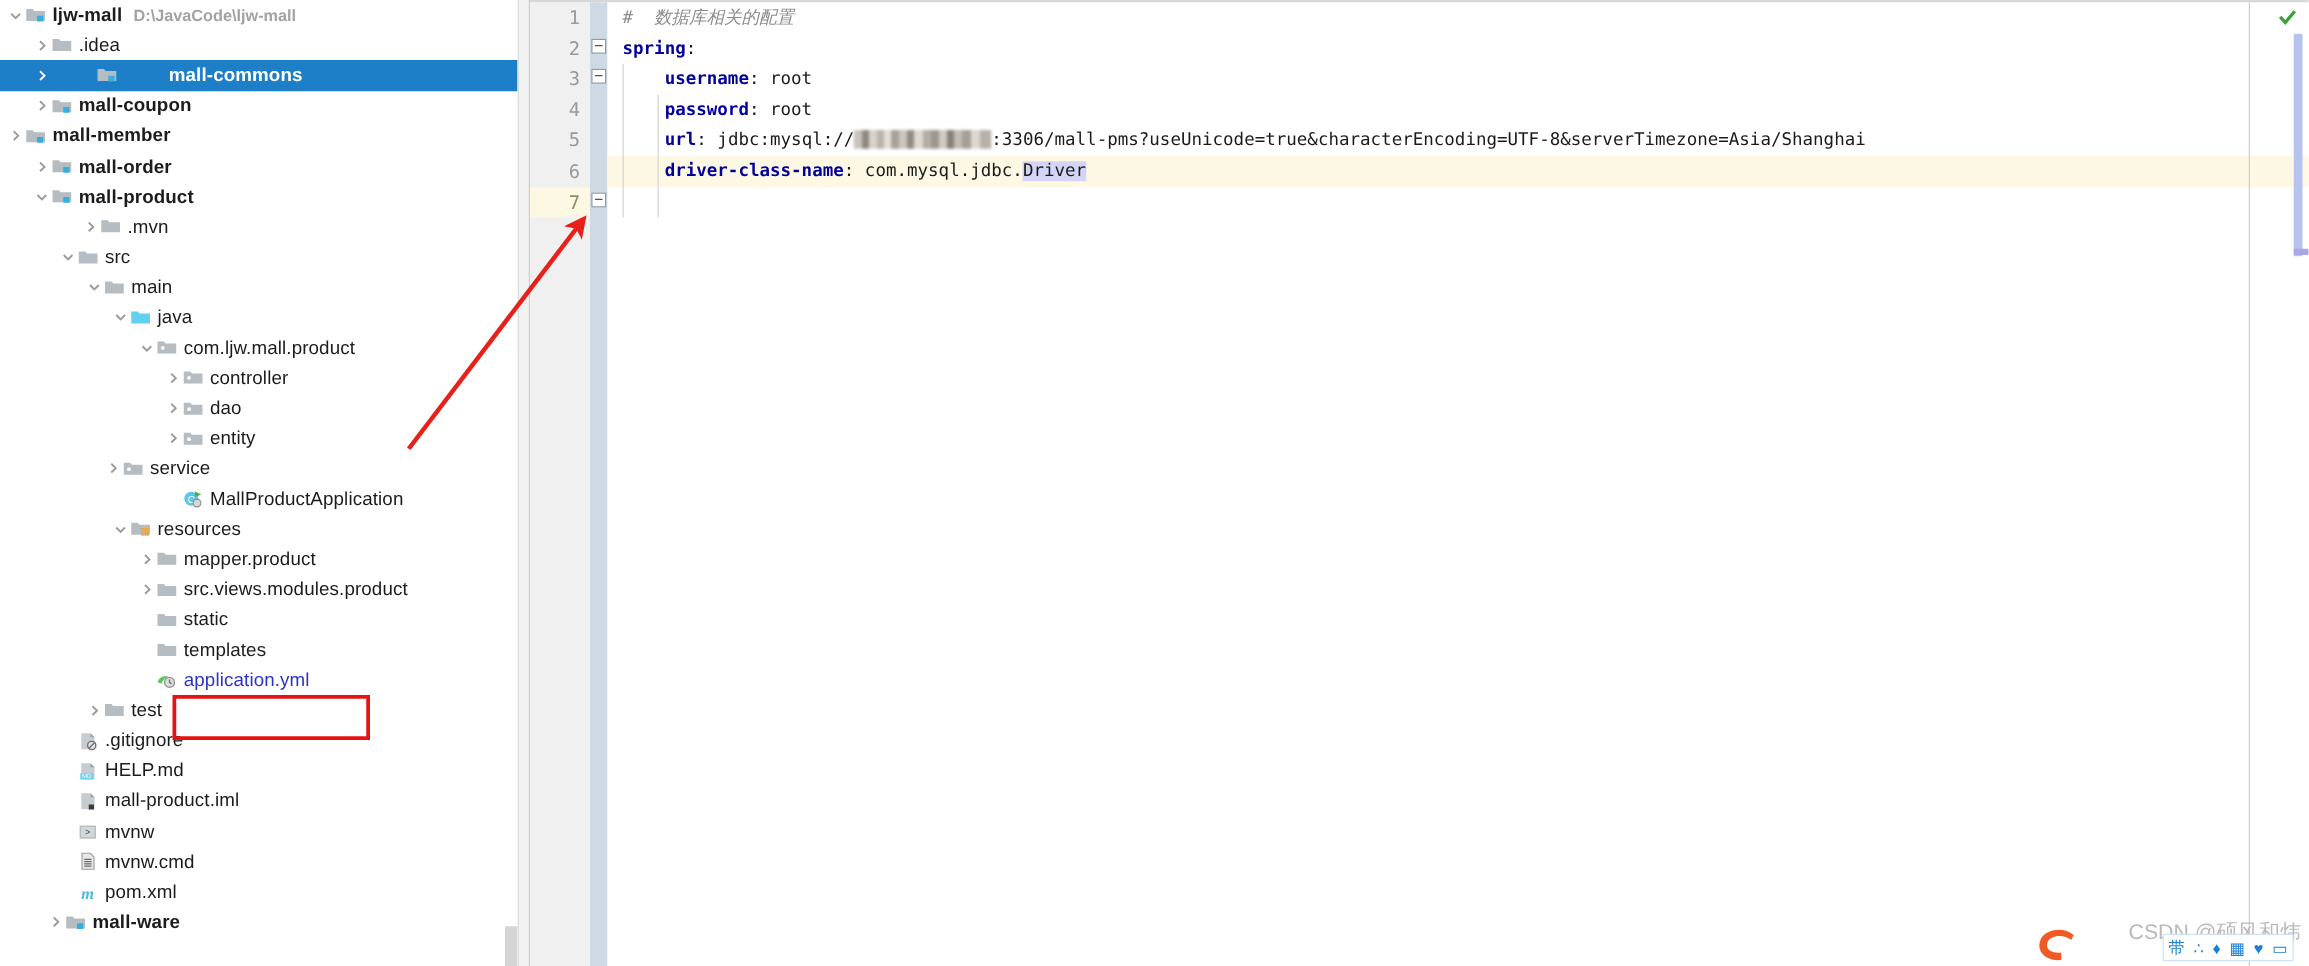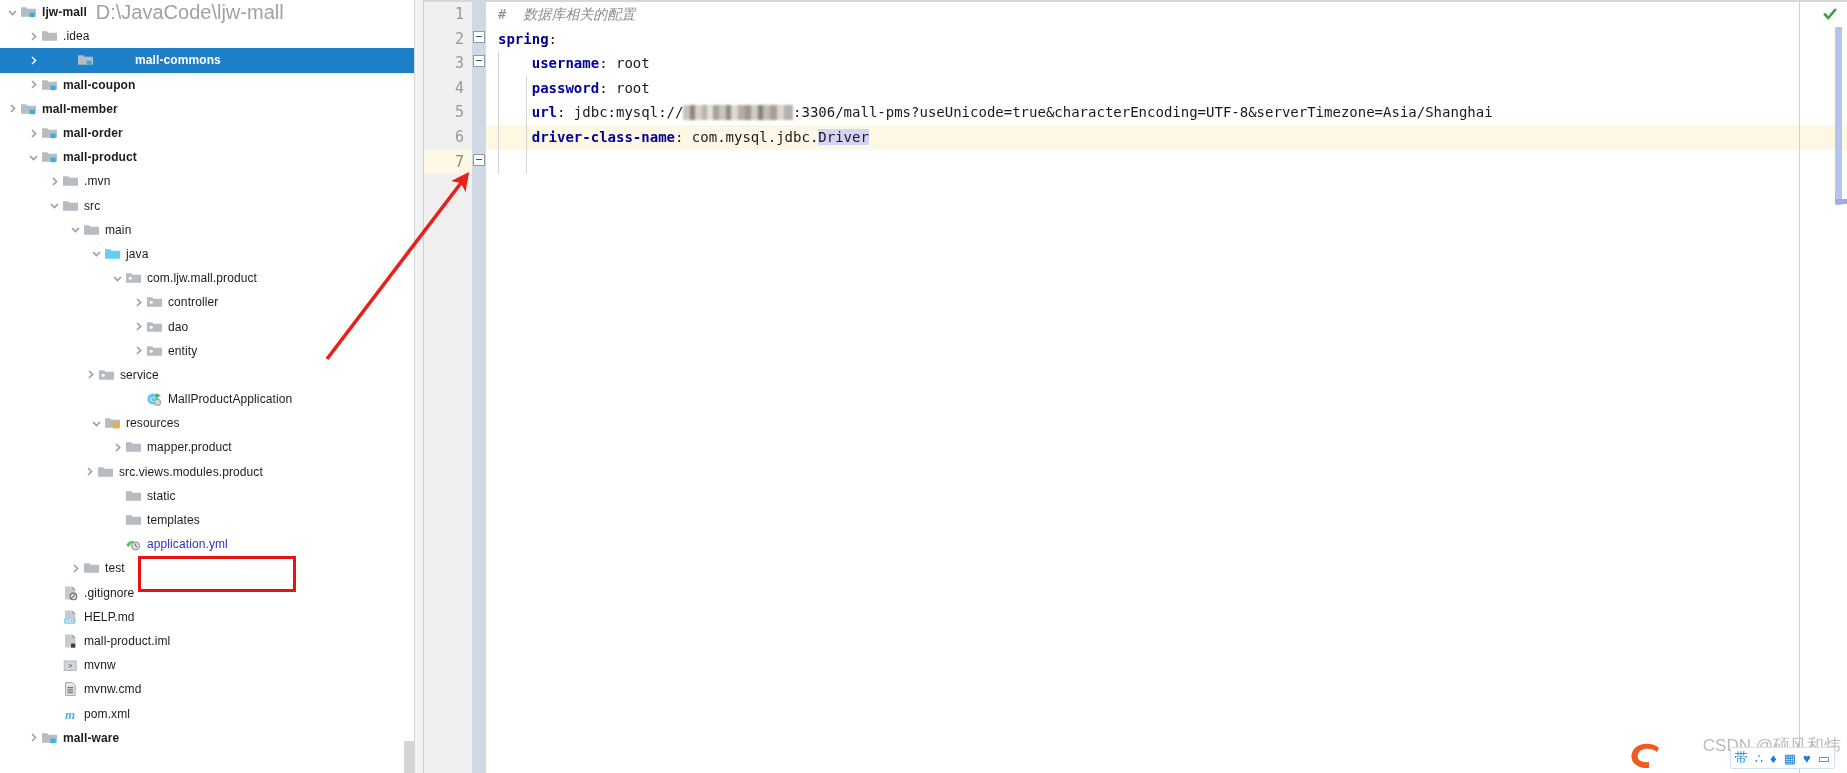--- a/index.html
+++ b/index.html
@@ -43,23 +43,23 @@
   }
   .trow.sel .arrow{color:#ffffff;}
   .arrow.none{visibility:hidden;}
   .arrow svg{display:block;}
   .ico{
     width:17px;min-width:17px;height:16px;margin-right:5px;
     display:inline-flex;align-items:center;justify-content:center;
     flex:none;position:relative;
   }
   .ico svg{display:block;}
-  .tlabel{font-size:12px;letter-spacing:0.1px;}
+  .tlabel{font-size:15px;letter-spacing:0.1px;}
   .tlabel.b{font-weight:bold;}
-  .tpath{color:#a2a2a2;font-size:20px;margin-left:9px;font-weight:normal;}
+  .tpath{color:#a2a2a2;font-size:13px;margin-left:9px;font-weight:bold;}
   .tlabel.blue{color:#2a35c8;}
 
   
   #yml-box{
     position:absolute;
     left:138px;top:556px;width:158px;height:36px;
     border:3px solid #e81212;
     box-sizing:border-box;
     background:transparent;
     pointer-events:none;
@@ -287,21 +287,21 @@
             </svg>
           </span>
           <span class="ico">
             <svg width="17" height="16" viewBox="0 0 17 16">
               <path d="M1 3.2 h5.2 l1.3 1.5 H16 v8.1 H1 Z" fill="#b5bcc2"></path>
               <rect x="9.6" y="8.6" width="5" height="4.6" fill="#35aee0"></rect>
             </svg>
           </span>
           <span class="tlabel b">mall-product</span>
         </div>
-        <div class="trow" style="padding-left:46px">
+        <div class="trow" style="padding-left:64px">
           <span class="arrow">
             <svg width="11" height="11" viewBox="0 0 11 11">
               <path d="M4 2 L7.6 5.5 L4 9" stroke="currentColor" stroke-width="1.5" fill="none"></path>
             </svg>
           </span>
           <span class="ico">
             <svg width="17" height="16" viewBox="0 0 17 16">
               <path d="M1 3.2 h5.2 l1.3 1.5 H16 v8.1 H1 Z" fill="#b5bcc2"></path>
             </svg>
           </span>
@@ -451,21 +451,21 @@
               <path d="M4 2 L7.6 5.5 L4 9" stroke="currentColor" stroke-width="1.5" fill="none"></path>
             </svg>
           </span>
           <span class="ico">
             <svg width="17" height="16" viewBox="0 0 17 16">
               <path d="M1 3.2 h5.2 l1.3 1.5 H16 v8.1 H1 Z" fill="#b5bcc2"></path>
             </svg>
           </span>
           <span class="tlabel">mapper.product</span>
         </div>
-        <div class="trow" style="padding-left:81px">
+        <div class="trow" style="padding-left:109px">
           <span class="arrow">
             <svg width="11" height="11" viewBox="0 0 11 11">
               <path d="M4 2 L7.6 5.5 L4 9" stroke="currentColor" stroke-width="1.5" fill="none"></path>
             </svg>
           </span>
           <span class="ico">
             <svg width="17" height="16" viewBox="0 0 17 16">
               <path d="M1 3.2 h5.2 l1.3 1.5 H16 v8.1 H1 Z" fill="#b5bcc2"></path>
             </svg>
           </span>
@@ -573,21 +573,21 @@
         </div>
         <div class="trow" style="padding-left:46px">
           <span class="arrow none"></span>
           <span class="ico">
             <svg width="17" height="16" viewBox="0 0 17 16">
               <text x="8" y="13" font-size="13" text-anchor="middle" fill="#49b9e0" font-family="Liberation Serif" font-style="italic" font-weight="bold">m</text>
             </svg>
           </span>
           <span class="tlabel">pom.xml</span>
         </div>
-        <div class="trow" style="padding-left:25px">
+        <div class="trow" style="padding-left:36px">
           <span class="arrow">
             <svg width="11" height="11" viewBox="0 0 11 11">
               <path d="M4 2 L7.6 5.5 L4 9" stroke="currentColor" stroke-width="1.5" fill="none"></path>
             </svg>
           </span>
           <span class="ico">
             <svg width="17" height="16" viewBox="0 0 17 16">
               <path d="M1 3.2 h5.2 l1.3 1.5 H16 v8.1 H1 Z" fill="#b5bcc2"></path>
               <rect x="9.6" y="8.6" width="5" height="4.6" fill="#35aee0"></rect>
             </svg>

